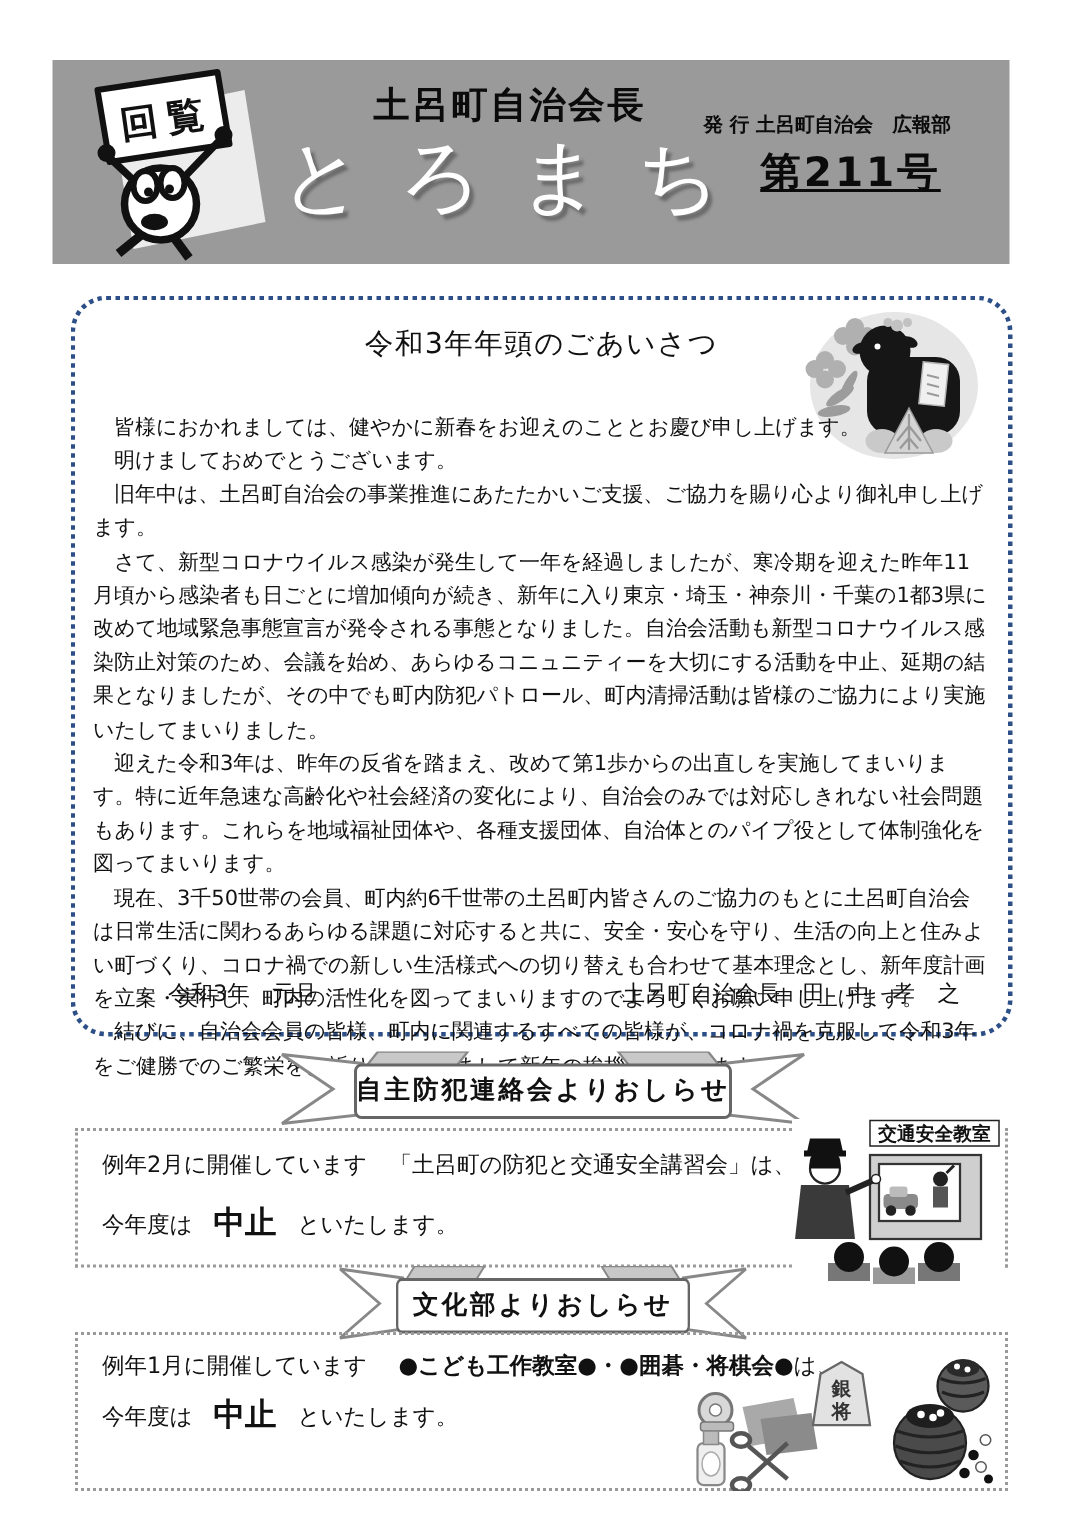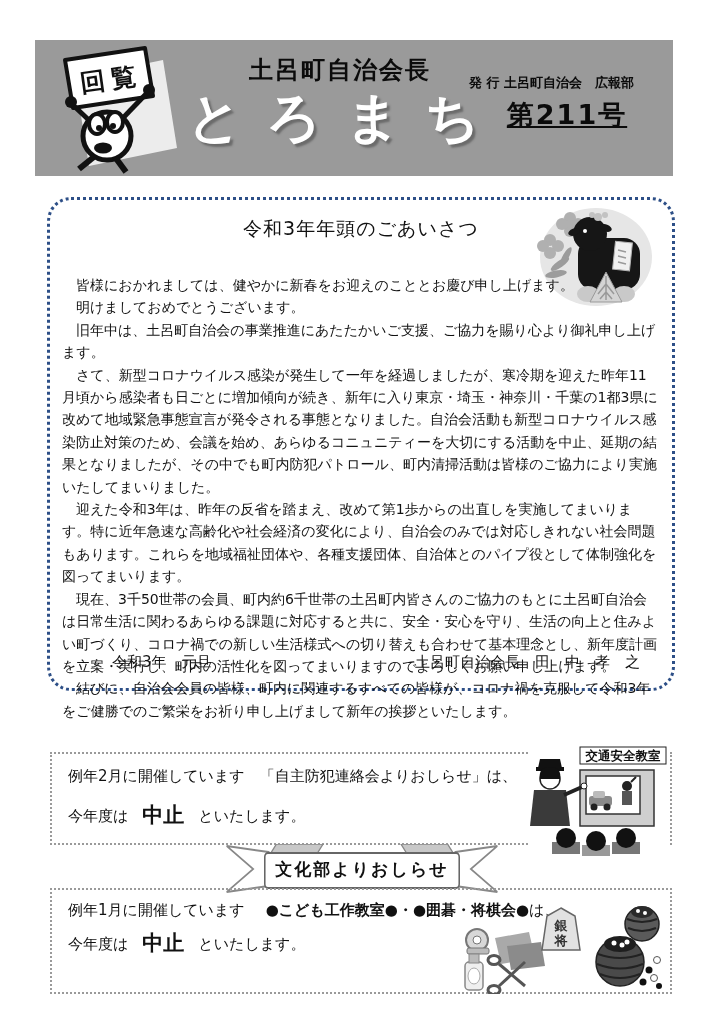--- a/index.html
+++ b/index.html
@@ -6,21 +6,21 @@
   html,body { background:#ffffff; }
   .page {
     position:relative; width:724px; height:1024px; background:#ffffff;
     font-family:"DejaVu Sans", sans-serif; color:#111; overflow:hidden;
   }
   
   .header { position:absolute; left:35px; top:40px; width:638px; height:136px; background:#9a9a9a; }
   .mascot { position:absolute; left:10px; top:4px; width:142px; height:130px; }
   .newsletter-type { position:absolute; left:150px; top:14px; width:310px; text-align:center;
     font-size:24px; font-weight:bold; color:#0b0b0b; letter-spacing:2px; white-space:nowrap; }
-  .big-title { position:absolute; left:152px; top:42px; font-size:54px; font-weight:bold; color:#ffffff;
+  .big-title { position:absolute; left:152px; top:42px; font-size:54px; font-weight:normal; color:#ffffff;
     letter-spacing:24px; white-space:nowrap; text-shadow:3px 3px 2px rgba(70,70,70,.55); }
   .issue-block { position:absolute; right:8px; top:34px; width:196px; color:#0b0b0b; }
   .issue-block .pub  { font-size:13px; font-weight:bold; white-space:nowrap; }
   .issue-block .num  { font-size:27px; font-weight:bold; text-align:center; margin:5px 0 4px 0; letter-spacing:2px;text-decoration:underline; }
   .issue-block .date { font-size:13px; font-weight:bold; white-space:nowrap; }
   
   .greeting { position:absolute; left:47px; top:197px; width:628px; height:494px;
     border:3px dotted #2d4f87; border-radius:24px; }
   .greeting-title { text-align:center; font-size:19px; font-weight:normal; margin-top:16px; letter-spacing:1px; }
   .ox { position:absolute; right:10px; top:4px; width:132px; height:106px; }
@@ -131,23 +131,33 @@
       <p>現在、3千50世帯の会員、町内約6千世帯の土呂町内皆さんのご協力のもとに土呂町自治会は日常生活に関わるあらゆる課題に対応すると共に、安全・安心を守り、生活の向上と住みよい町づくり、コロナ禍での新しい生活様式への切り替えも合わせて基本理念とし、新年度計画を立案・実行し、町内の活性化を図ってまいりますのでよろしくお願い申し上げます。</p>
       <p>結びに、自治会会員の皆様、町内に関連するすべての皆様が、コロナ禍を克服して令和3年をご健勝でのご繁栄をお祈り申し上げまして新年の挨拶といたします。</p>
     </div>
 
     <div class="sig-row">
       <span>令和3年　元旦</span>
       <span>土呂町自治会長　田　中　孝　之</span>
     </div>
   </div>
 
+  <div class="banner" id="banner1">
+    <svg viewBox="0 0 360 50" preserveAspectRatio="none">
+      <polygon points="60,8 6,2 40,25 6,48 60,42" fill="#fff" stroke="#888" stroke-width="2"></polygon>
+      <polygon points="300,8 354,2 320,25 354,48 300,42" fill="#fff" stroke="#888" stroke-width="2"></polygon>
+      <polygon points="62,10 70,0 130,0 122,10" fill="#c8c8c8" stroke="#888" stroke-width="1.5"></polygon>
+      <polygon points="298,10 290,0 230,0 238,10" fill="#c8c8c8" stroke="#888" stroke-width="1.5"></polygon>
+      <rect x="55" y="9" width="250" height="35" rx="4" fill="#fff" stroke="#666" stroke-width="2"></rect>
+    </svg>
+    <div class="label">自主防犯連絡会よりおしらせ</div>
+  </div>
 
   <div class="notice" id="notice1">
-    <div class="l1">例年2月に開催しています　「自主防犯連絡会よりおしらせ」は、</div>
+    <div class="l1">例年2月に開催しています　「土呂町の防犯と交通安全講習会」は、</div>
     <div class="l2">
       <span>今年度は</span><span class="cancel">中止</span><span>といたします。</span>
     </div>
 
     <svg class="traffic" viewBox="0 0 140 110">
       <rect x="0" y="0" width="140" height="110" fill="#ffffff"></rect>
       <rect x="52" y="1" width="86" height="17" fill="#fff" stroke="#222" stroke-width="1"></rect>
       <text x="95" y="14" font-size="12.5" font-weight="bold" fill="#111" text-anchor="middle">交通安全教室</text>
       <rect x="52" y="24" width="74" height="56" fill="#cfcfcf" stroke="#333" stroke-width="1.5"></rect>
       <rect x="58" y="30" width="54" height="38" fill="#fff" stroke="#333" stroke-width="1.5"></rect>

